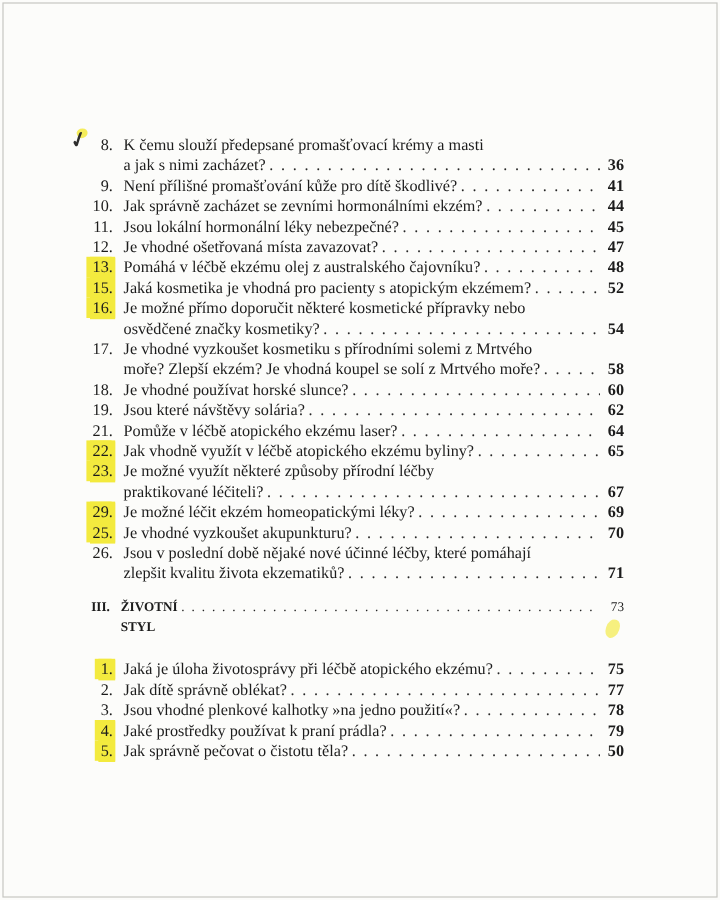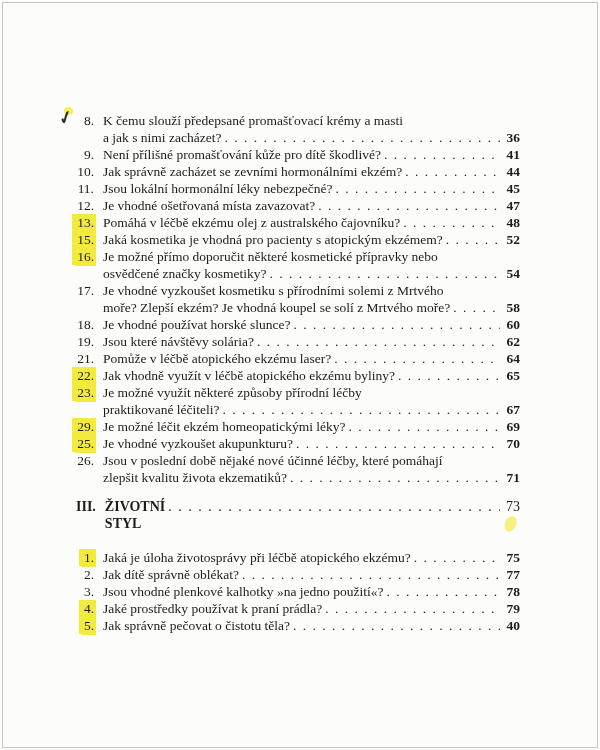--- a/index.html
+++ b/index.html
@@ -92,21 +92,21 @@
     background: var(--hl, #f3ea3e);
     opacity: 0.65;
     transform: rotate(18deg);
     border-radius: 50% 40% 55% 45%;
   }
   .heading {
     display: flex;
     align-items: baseline;
     margin: 12px 0 17px 12px;
     font-weight: bold;
-    font-size: 14px;
+    font-size: 11px;
   }
   .h-num { margin-right: 9px; }
   .heading .dots { font-weight: normal; }
   .heading .pg { font-weight: normal; }
 </style>
 </head>
 <body>
 
 <div class="page">
   <div class="page-border"></div>
@@ -337,21 +337,21 @@
               <span class="pg">79</span>
             </span>
           </span>
         </div>
         <div class="entry">
           <span class="numcol"><span class="num hl">5.</span></span>
           <span class="body">
             <span class="line last">
               <span class="txt">Jak správně pečovat o čistotu těla?</span>
               <span class="dots"></span>
-              <span class="pg">40</span>
+              <span class="pg">50</span>
             </span>
           </span>
         </div>
       </div>
   </div>
 
   <div class="margin-smudge"></div>
 </div>
 
 </body></html>

